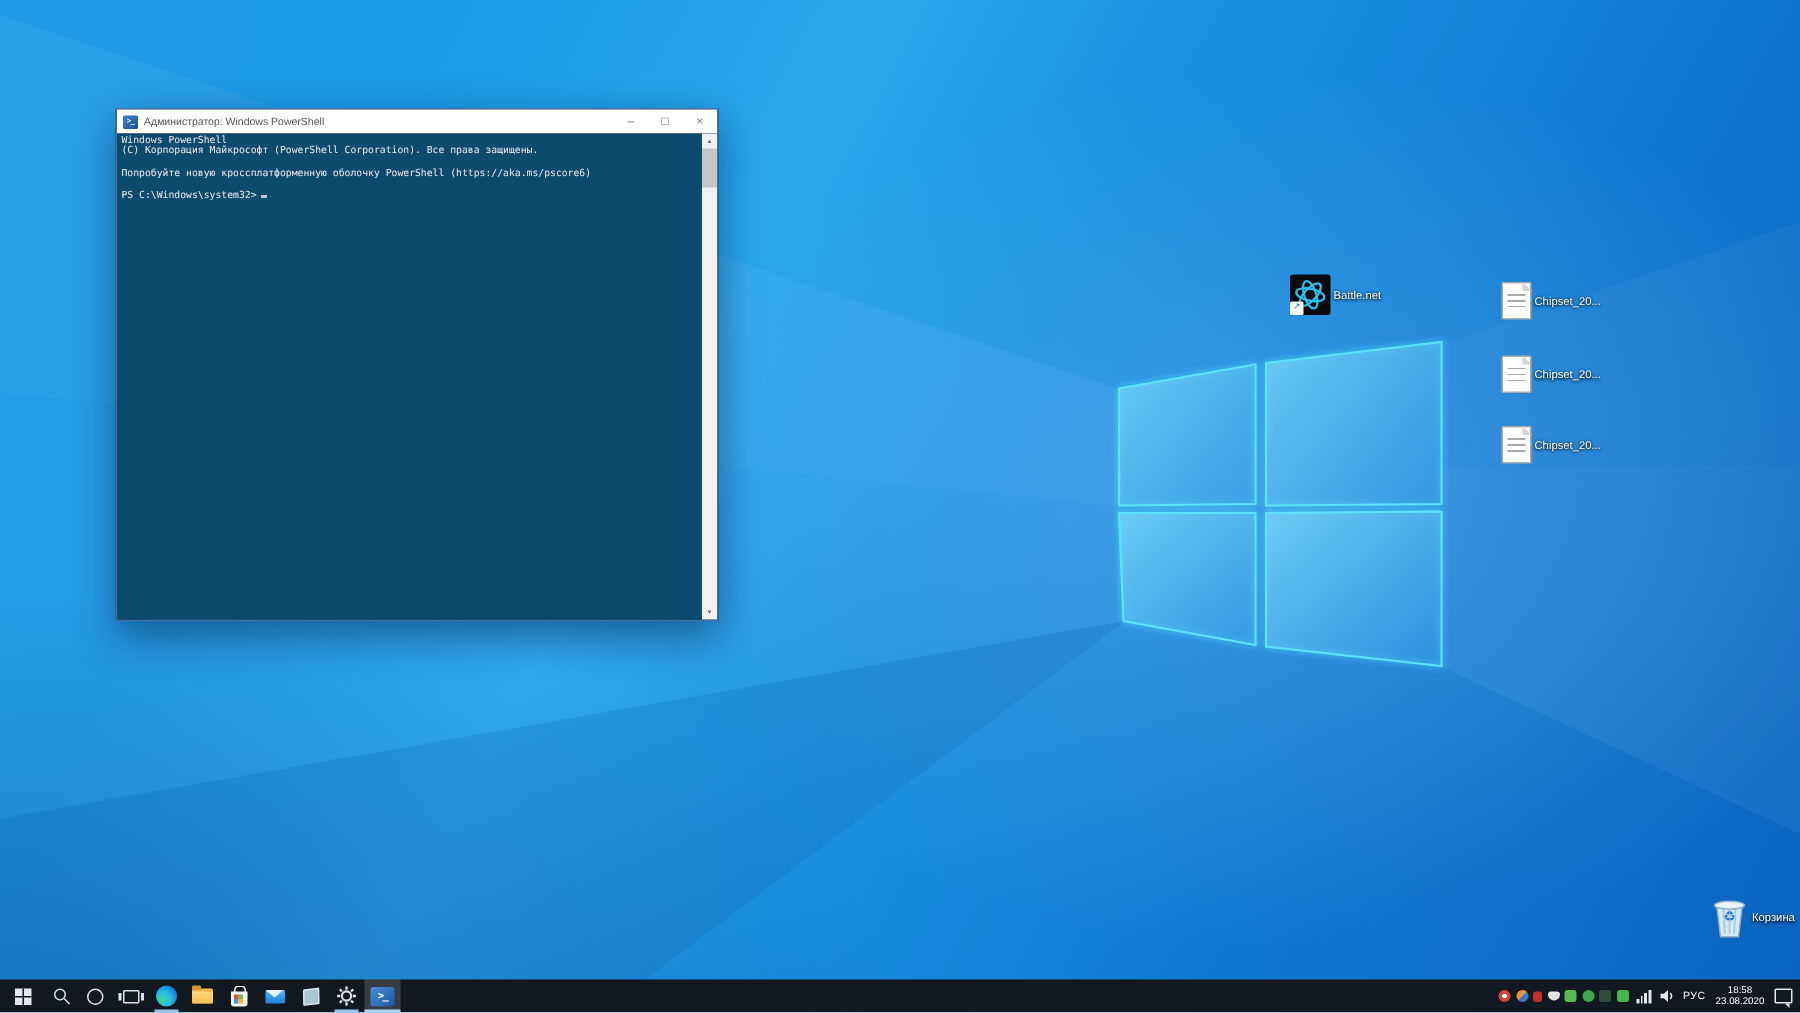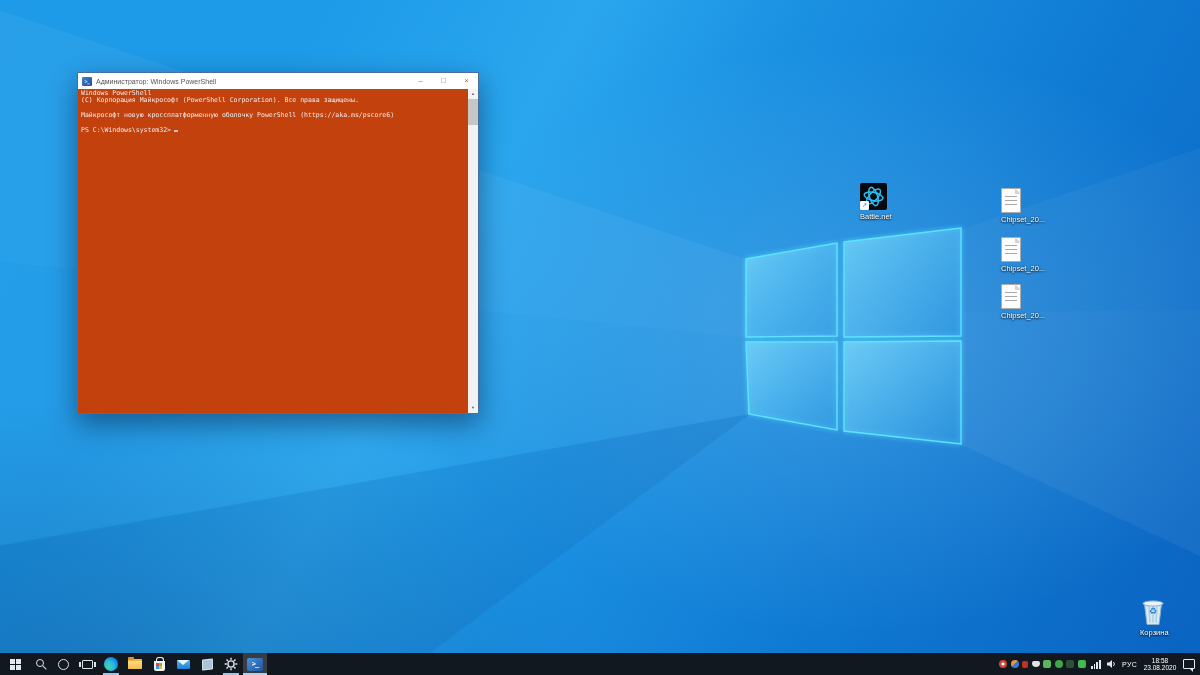--- a/index.html
+++ b/index.html
@@ -21,30 +21,30 @@
     display:flex; flex-direction:column; background:#012456;
   }
   .titlebar { height:16px; background:#ffffff; display:flex; align-items:center; padding-left:4px; flex:0 0 16px; }
   .ps-ico {
     width:10px; height:9px; border-radius:1px; margin-right:4px;
     background:linear-gradient(135deg,#3f83cf,#1d4f93); color:#fff;
     font:bold 5px/9px "DejaVu Sans Mono", monospace; text-align:center; letter-spacing:-0.5px;
   }
   .title { font-size:7px; color:#555; flex:1 1 auto; white-space:nowrap; overflow:hidden; }
   .ctrl { width:23px; height:16px; font-size:8px; line-height:16px; text-align:center; color:#777; cursor:default; }
-  .console { position:relative; flex:1 1 auto; background:#c2410c; padding:1px 14px 0 3px; overflow:hidden; }
+  .console { position:relative; flex:1 1 auto; background:#0c4a6e; padding:1px 14px 0 3px; overflow:hidden; }
   .cline { height:7.4px; font:6.5px/7.4px "DejaVu Sans Mono", monospace; color:#eeedf0; white-space:pre; }
   .cursor { display:inline-block; width:4px; height:2px; background:#b9c6d2; margin-left:3px; vertical-align:baseline; }
   .scrollbar { position:absolute; right:0; top:0; bottom:0; width:10px; background:#f2f2f2; }
   .sb-btn { position:absolute; left:0; width:10px; height:10px; font-size:4px; line-height:10px; text-align:center; color:#666; background:#f2f2f2; }
   .sb-btn.up { top:0; } .sb-btn.down { bottom:0; }
   .sb-thumb { position:absolute; left:0; top:10px; width:10px; height:26px; background:#c6c6c6; }
 
   
-  .icon-cell { position:absolute; width:72px; display:flex; flex-direction:column; align-items:flex-start; gap:2px; cursor:default; }
+  .icon-cell { position:absolute; width:72px; display:flex; flex-direction:row; align-items:center; gap:2px; cursor:default; }
   .icon-label { font-size:7.5px; color:#fff; text-shadow:0 1px 2px rgba(0,0,0,.9), 0 0 2px rgba(0,0,0,.6); text-align:center; white-space:nowrap; }
   .bnet-ico { position:relative; width:27px; height:27px; }
   .bnet-box { width:27px; height:27px; background:#06090e; border-radius:2px; }
   .shortcut-badge {
     position:absolute; left:0; bottom:0; width:9px; height:9px; background:#fff; border-radius:1px;
     font-size:6px; line-height:9px; text-align:center; color:#1565c0; box-shadow:0 0 1px rgba(0,0,0,.4);
   }
   .doc-ico {
     position:relative; width:20px; height:25px; background:#fdfdfd; border:1px solid #ababab; border-radius:1px;
   }
@@ -157,21 +157,21 @@
       <span class="ps-ico">&gt;_</span>
       <span class="title">Администратор: Windows PowerShell</span>
       <span class="ctrl">–</span>
       <span class="ctrl">□</span>
       <span class="ctrl">×</span>
     </div>
     <div class="console">
       <div class="cline">Windows PowerShell</div>
       <div class="cline">(C) Корпорация Майкрософт (PowerShell Corporation). Все права защищены.</div>
       <div class="cline"></div>
-      <div class="cline">Майкрософт новую кроссплатформенную оболочку PowerShell (https://aka.ms/pscore6)</div>
+      <div class="cline">Попробуйте новую кроссплатформенную оболочку PowerShell (https://aka.ms/pscore6)</div>
       <div class="cline"></div>
       <div class="cline"><span>PS C:\Windows\system32&gt;</span><span class="cursor"></span></div>
       <div class="scrollbar">
         <div class="sb-btn up">▲</div>
         <div class="sb-thumb"></div>
         <div class="sb-btn down">▼</div>
       </div>
     </div>
   </div>
 

